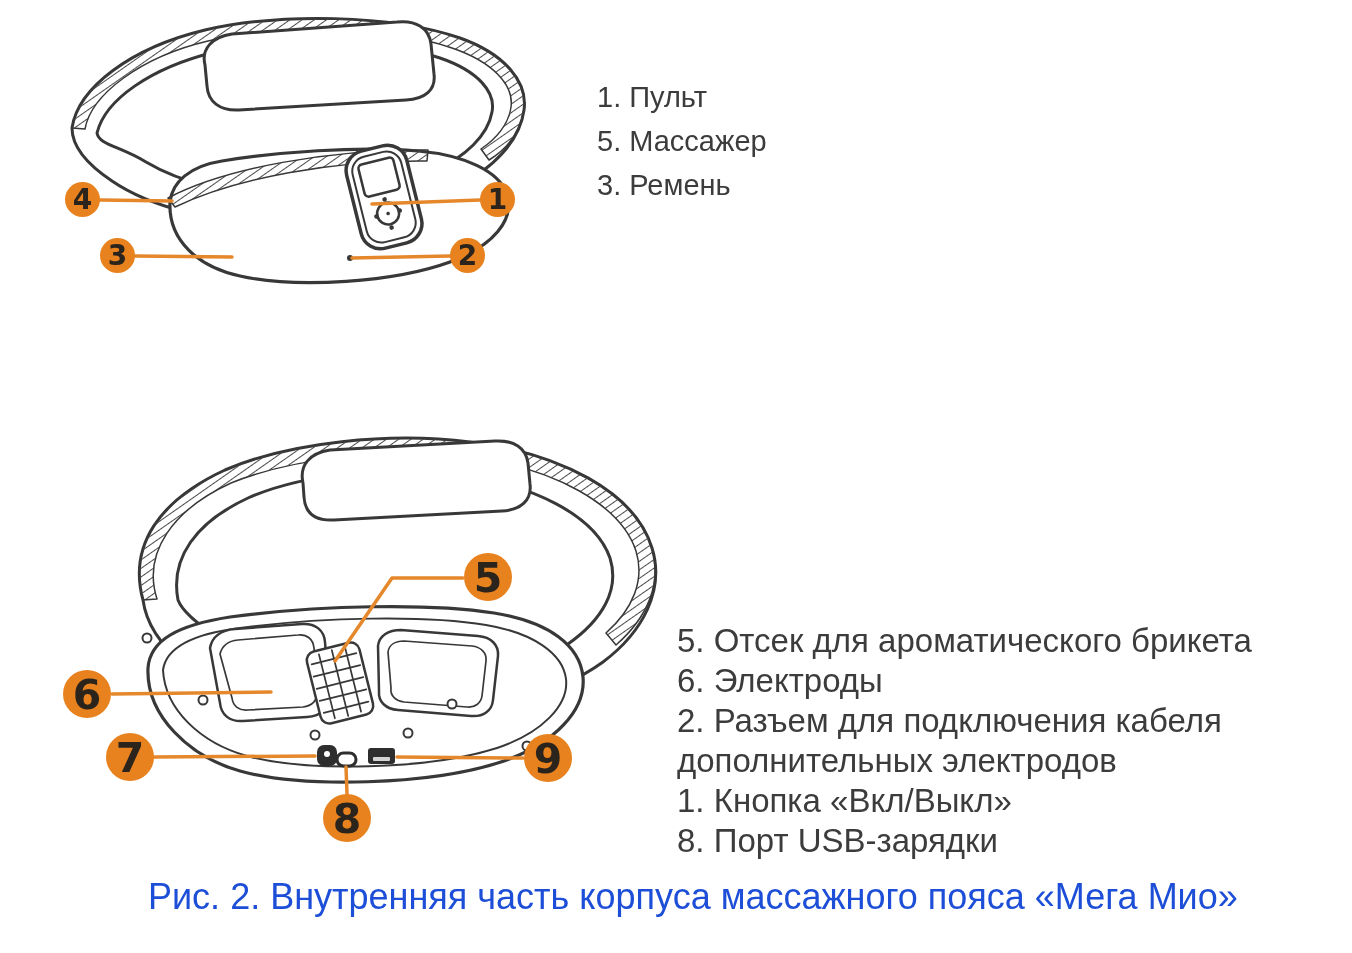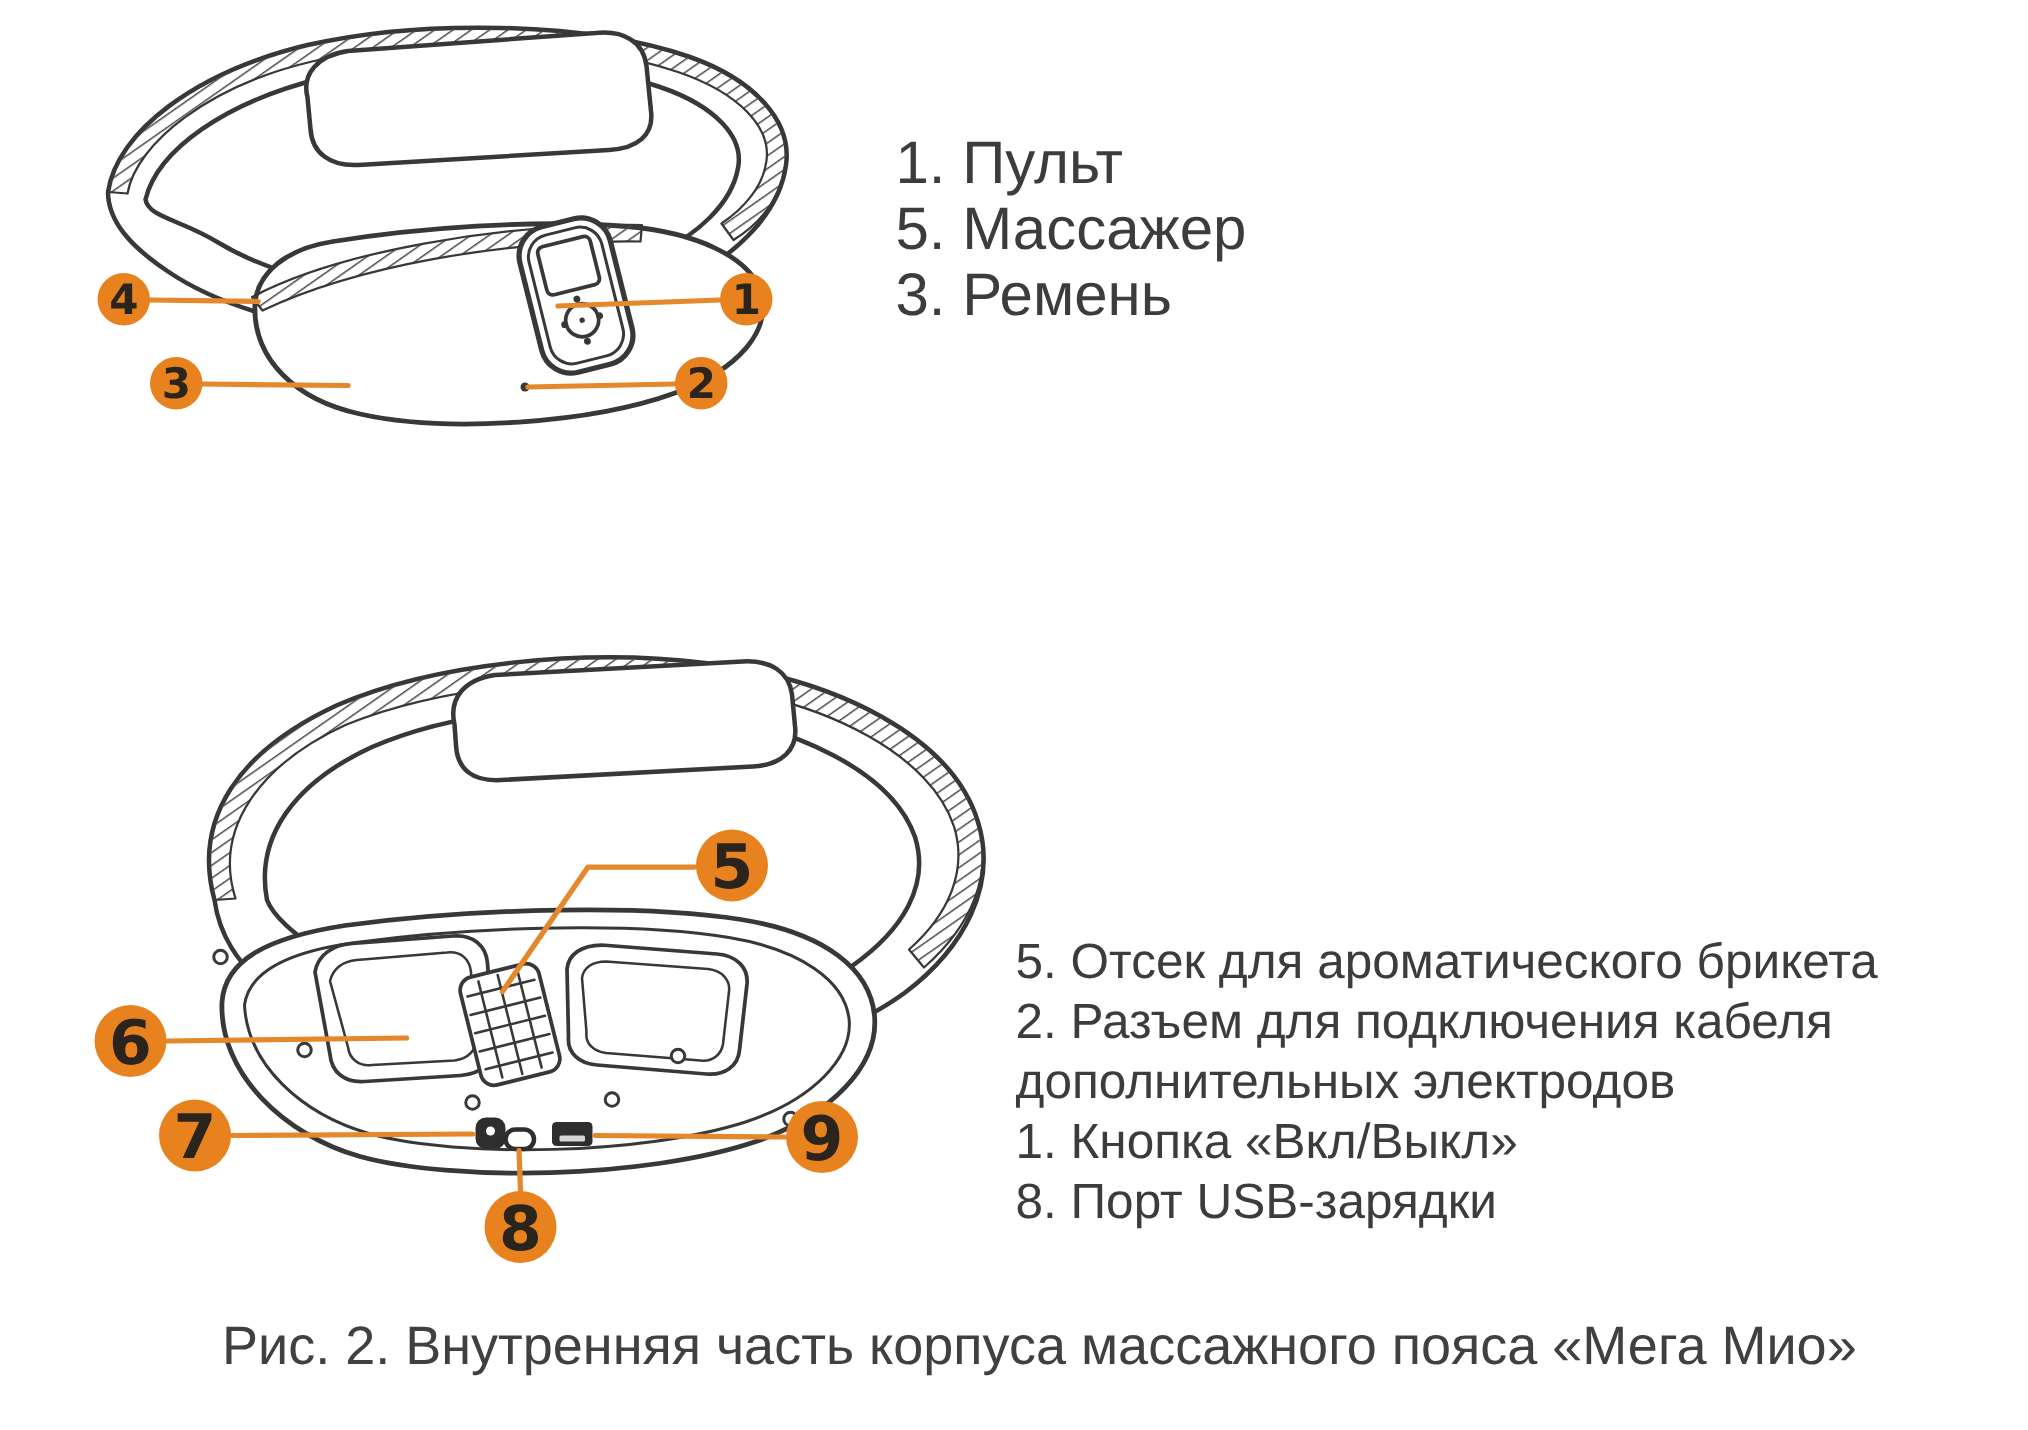--- a/index.html
+++ b/index.html
@@ -16,25 +16,25 @@
     background:#e8821e;
     border-radius:50%;
     color:#2b241c;
     font-weight:bold;
     text-align:center;
     font-family:"DejaVu Sans",sans-serif;
   }
   .badge-sm{width:35px;height:35px;font-size:28px;line-height:36px;}
   .badge-lg{width:48px;height:48px;font-size:41px;line-height:50px;}
   .legend{position:absolute;color:#3c3c3c;}
-  .legend-top{left:597px;top:75px;font-size:40px;line-height:44px;width:620px;margin-top:12px;}
+  .legend-top{left:597px;top:75px;font-size:29px;line-height:44px;width:620px;}
   .legend-bottom{left:677px;top:621px;font-size:33px;line-height:40px;width:640px;}
   .caption{
     position:absolute;left:148px;top:877px;
-    font-size:36px;line-height:40px;color:#404040;white-space:nowrap;
+    font-size:36px;line-height:40px;color:#1d4ed8;white-space:nowrap;
   }
 </style>
 </head>
 <body>
 
 <div class="canvas">
 
   <svg class="art" width="1352" height="953" viewBox="0 0 1352 953">
     <defs>
       <pattern id="hatch" patternUnits="userSpaceOnUse" width="7" height="7" patternTransform="rotate(55)">
@@ -153,20 +153,21 @@
   <div class="badge badge-lg" style="left:524px;top:734px">9</div>
 
   <div class="legend legend-top">
     <div>1. Пульт</div>
     <div>5. Массажер</div>
     <div>3. Ремень</div>
   </div>
 
   <div class="legend legend-bottom">
     <div>5. Отсек для ароматического брикета</div>
+    <div>6. Электроды</div>
     <div>2. Разъем для подключения кабеля дополнительных электродов</div>
     <div>1. Кнопка «Вкл/Выкл»</div>
     <div>8. Порт USB-зарядки</div>
   </div>
 
   <div class="caption">Рис. 2. Внутренняя часть корпуса массажного пояса «Мега Мио»</div>
 
 </div>
 
 </body></html>

